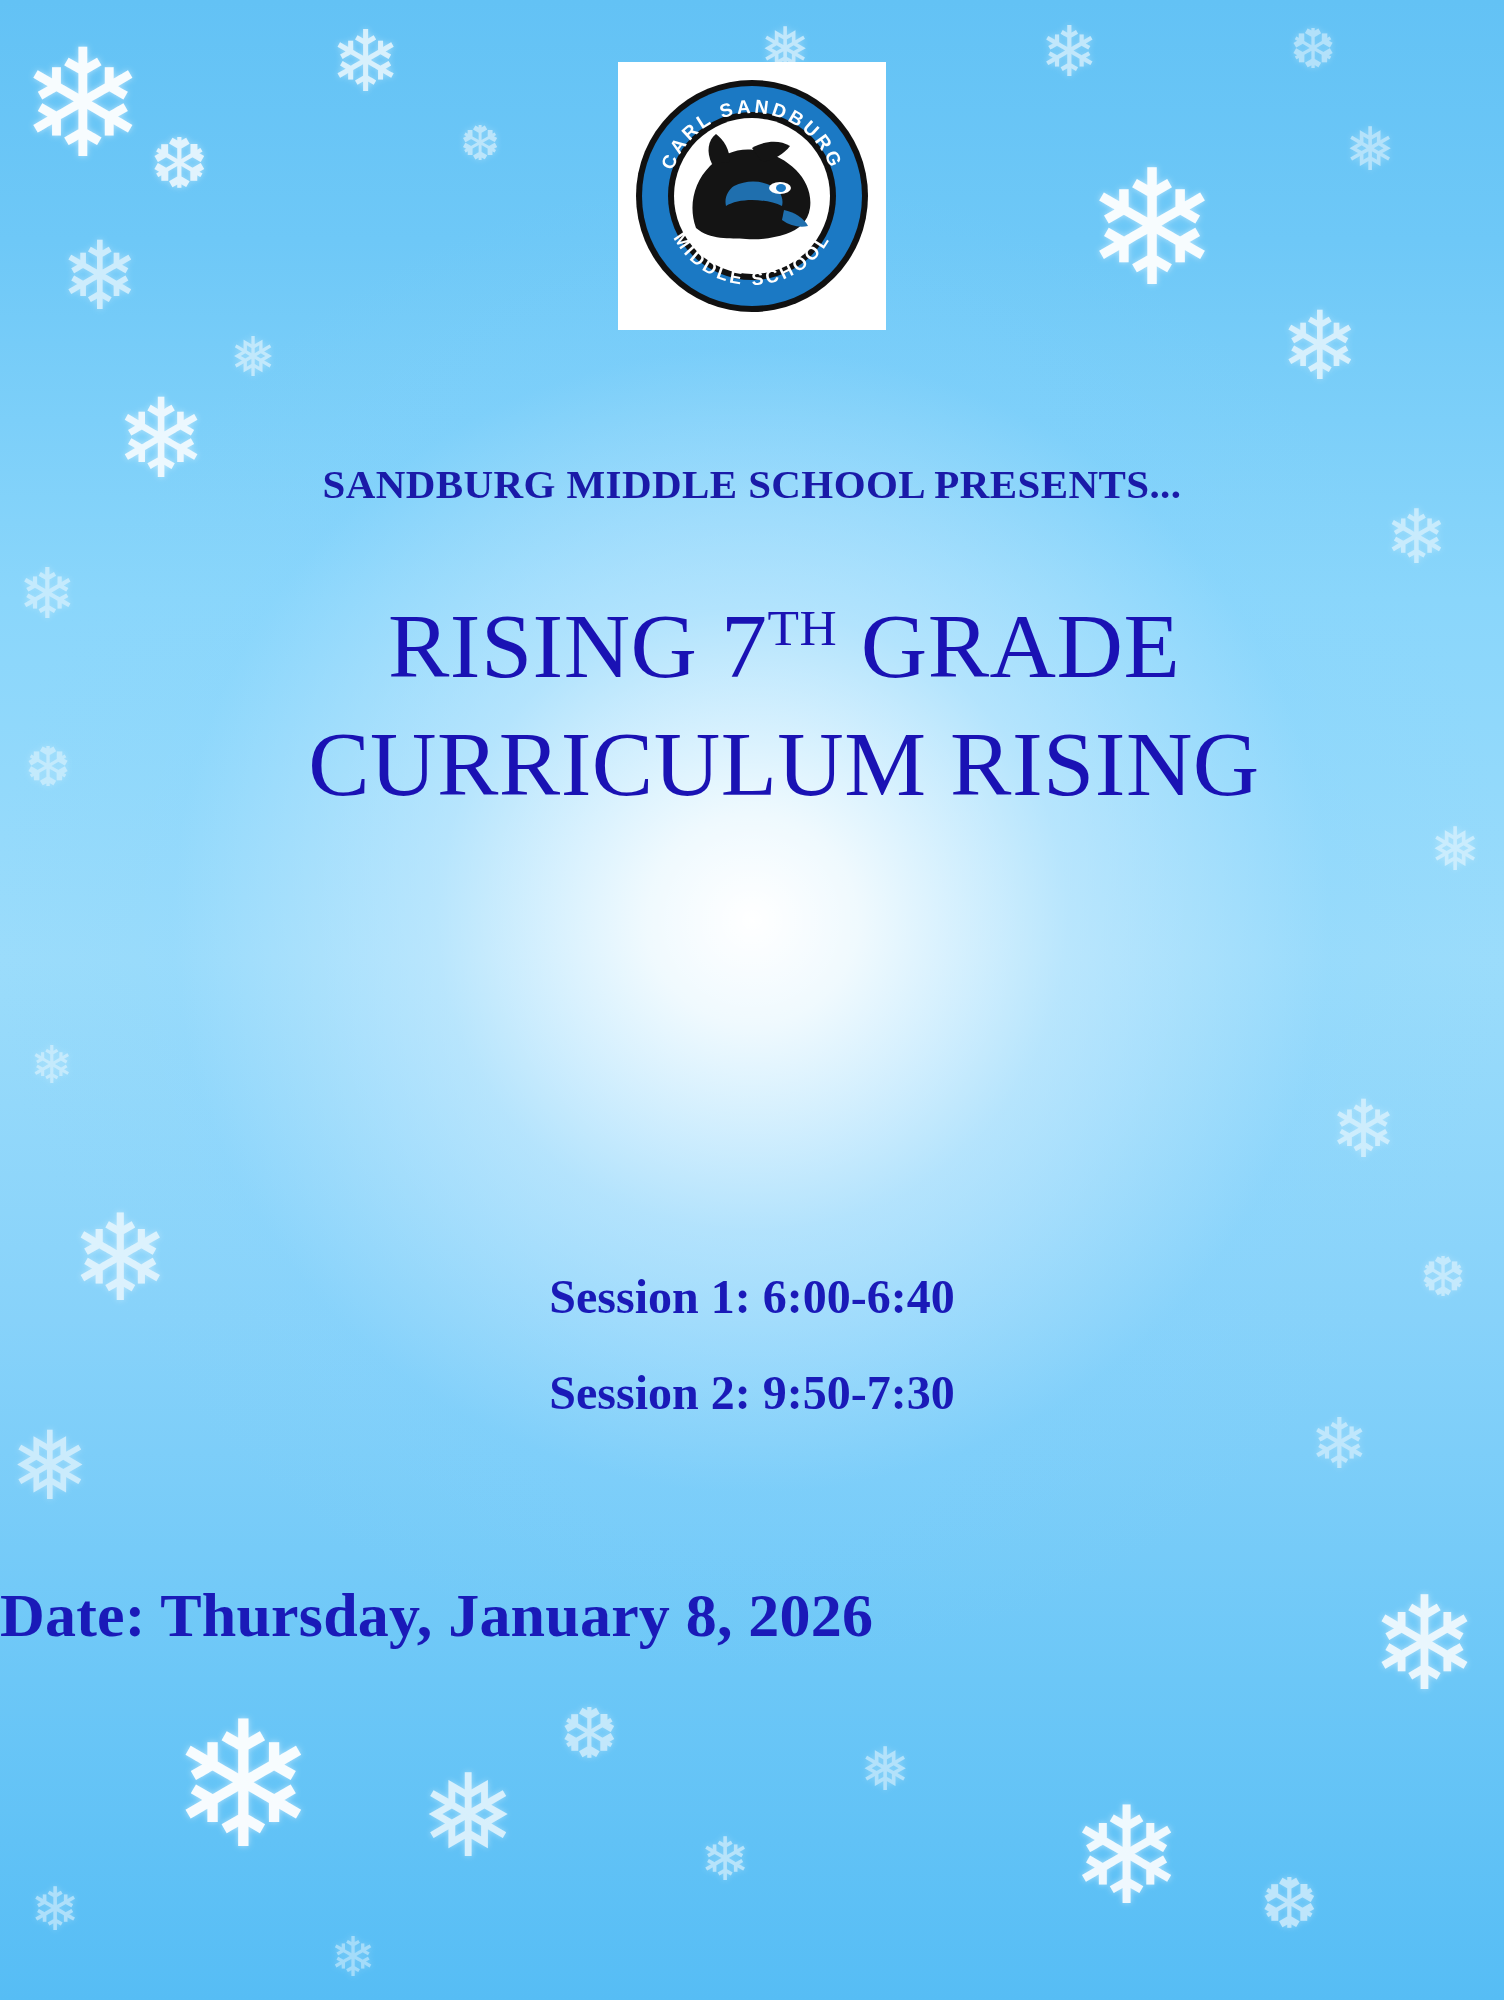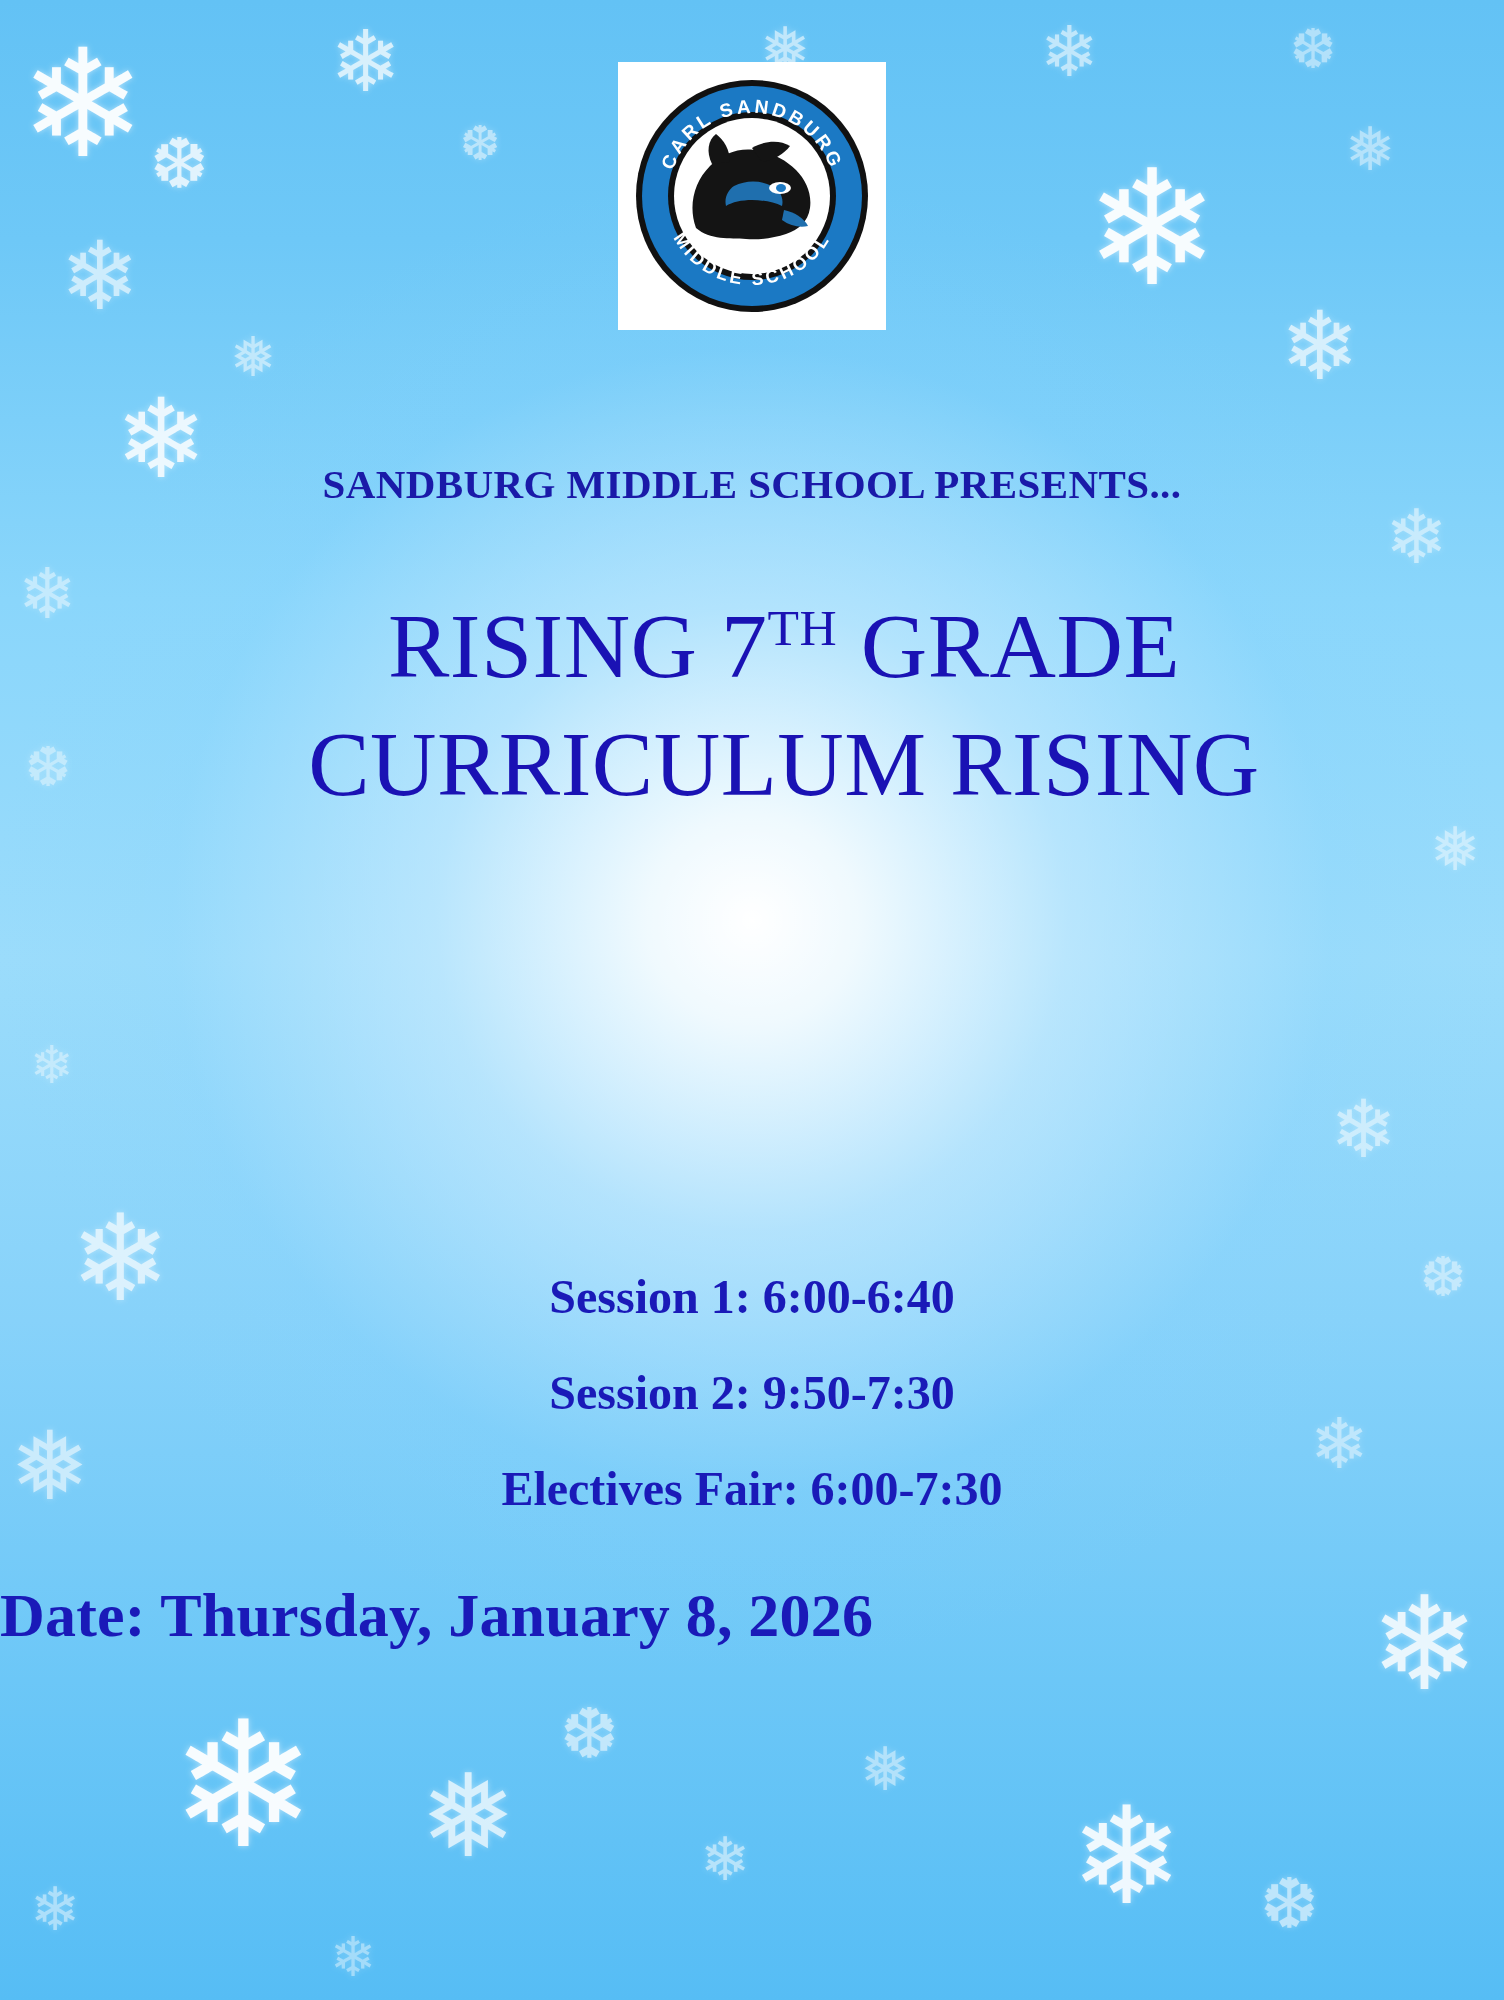--- a/index.html
+++ b/index.html
@@ -202,18 +202,17 @@
     <div>
       <span>RISING 7</span><span class="sup">TH</span><span> GRADE</span>
     </div>
     <div>CURRICULUM RISING</div>
   </div>
 
 
   <div class="sessions">
     <div>Session 1: 6:00-6:40</div>
     <div>Session 2: 9:50-7:30</div>
-    <div>Electives Fair: 6:00-7:30</div>
   </div>
 
   <div class="date-line">Date: Thursday, January 8, 2026</div>
 
 </div>
 
 </body></html>

